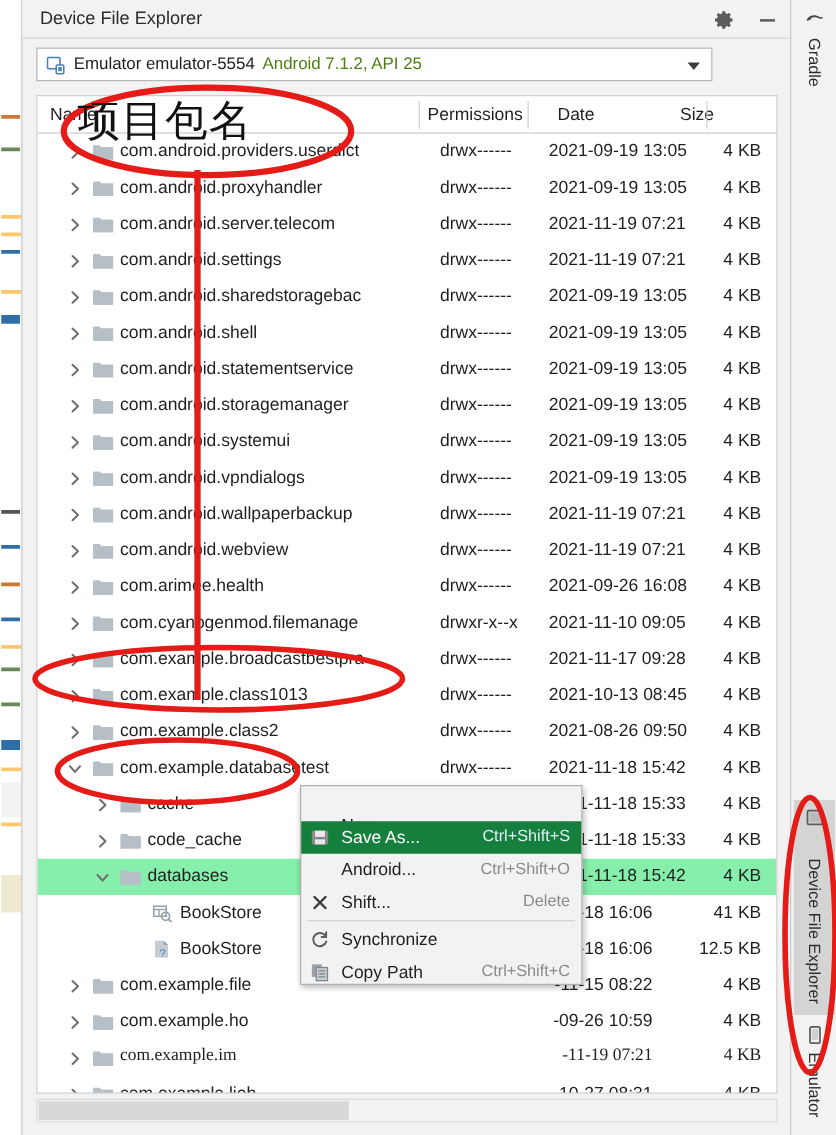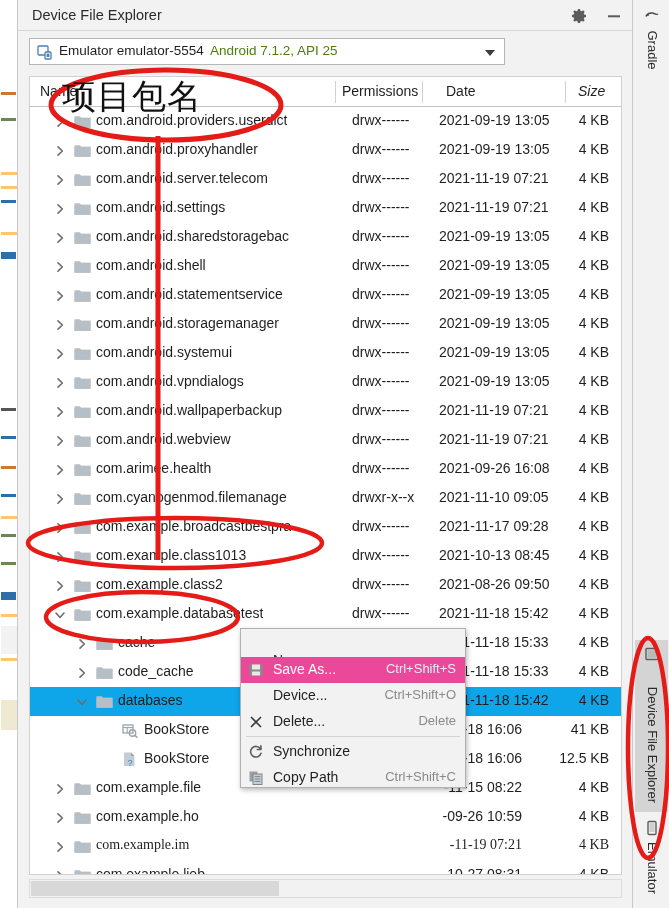--- a/index.html
+++ b/index.html
@@ -53,21 +53,21 @@
     position: absolute; top: 6px; width: 20px; height: 20px;
     cursor: pointer;
   }
   .hdr-btn svg { display: block; }
   .gear-pos { left: 551px; }
   .min-pos  { left: 586px; }
 
   
   .device-combo {
     position: absolute; left: 11px; top: 38px;
-    width: 476px; height: 27px;
+    width: 541px; height: 27px;
     background: #ffffff;
     border: 1px solid #b6b6b6;
     cursor: pointer;
   }
   .device-icon {
     position: absolute; left: 7px; top: 5px; width: 16px; height: 16px;
   }
   .device-label {
     position: absolute; left: 29px; top: 4px;
     font-size: 13.5px; color: #1f1f1f; white-space: nowrap;
@@ -105,21 +105,21 @@
   .tbl-body {
     position: absolute; left: 11px; top: 107px;
     width: 593px; height: 768px;
     background: #ffffff;
     border: 1px solid #d0d0d0; border-top: none;
     overflow: hidden;
   }
   .row {
     position: absolute; left: 0; width: 591px; height: 29px;
   }
-  .row.sel { background: #0ea5e9; }
+  .row.sel { background: #86efac; }
   .twisty {
     position: absolute; width: 14px; height: 29px;
     cursor: pointer;
   }
   .twisty svg { position: absolute; left: 2px; top: 9px; }
   .ficon { position: absolute; top: 7px; width: 16px; height: 15px; }
   .fname {
     position: absolute; top: 5px;
     font-size: 14px; color: #1f1f1f; white-space: nowrap;
     overflow: hidden;
@@ -175,21 +175,21 @@
     position: absolute; left: 222px; top: 628px;
     width: 226px; height: 160px;
     background: #f2f2f2;
     border: 1px solid #b0b0b0;
     box-shadow: 1px 2px 5px rgba(0,0,0,0.28);
   }
   .mi {
     position: absolute; left: 0; width: 224px; height: 26px;
     cursor: pointer;
   }
-  .mi.hl { background: #ec4899; }
+  .mi.hl { background: #15803d; }
   .mi-icon { position: absolute; left: 7px; top: 5px; width: 16px; height: 16px; }
   .mi-label {
     position: absolute; left: 32px; top: 4px;
     font-size: 14px; color: #1f1f1f; white-space: nowrap;
   }
   .mi.hl .mi-label { color: #ffffff; }
   .mi-accel {
     position: absolute; right: 9px; top: 4px;
     font-size: 13px; color: #8a8a8a; white-space: nowrap;
   }
@@ -271,21 +271,21 @@
       </div>
       <span class="device-label">Emulator emulator-5554</span>
       <span class="device-sub" id="devsub" style="left: 180px;">Android 7.1.2, API 25</span>
       <div class="combo-arrow"></div>
     </div>
 
     <div class="tbl-head">
       <div class="th" style="left:10px;">Name</div>
       <div class="th" style="left:312px;">Permissions</div>
       <div class="th" style="left:399px;margin-left:17px;">Date</div>
-      <div class="th" style="left:548px;font-style:italic;">Size</div>
+      <div class="th" style="left:514px;">Size</div>
       <div class="th-div" style="left:305px;"></div>
       <div class="th-div" style="left:392px;"></div>
       <div class="th-div" style="left:535px;"></div>
     </div>
 
     <div class="tbl-body">
       <div id="rows">
           <div class="row" style="top: 0px;">
             <div class="twisty" style="left: 22px;">
               <svg width="12" height="12" viewBox="0 0 12 12">
@@ -696,28 +696,28 @@
           <div class="mi hl" style="top: 28px;">
             <span class="mi-icon"><svg width="16" height="16" viewBox="0 0 16 16">
                 <rect x="1.5" y="2.5" width="13" height="11" rx="1" fill="#8a8a8a"></rect>
                 <rect x="4" y="2.5" width="8" height="5" fill="#e8e8e8"></rect>
                 <rect x="4" y="9.5" width="8" height="4" fill="#e8e8e8"></rect>
               </svg></span>
             <span class="mi-label">Save As...</span>
             <span class="mi-accel">Ctrl+Shift+S</span>
           </div>
           <div class="mi" style="top: 54px;">
-            <span class="mi-label">Device...</span>
+            <span class="mi-label">Android...</span>
             <span class="mi-accel">Ctrl+Shift+O</span>
           </div>
           <div class="mi" style="top: 80px;">
             <span class="mi-icon"><svg width="16" height="16" viewBox="0 0 16 16">
                 <path d="M3.5 3.5 L12.5 12.5 M12.5 3.5 L3.5 12.5" stroke="#3d3d3d" stroke-width="1.7" stroke-linecap="round"></path>
               </svg></span>
-            <span class="mi-label">Delete...</span>
+            <span class="mi-label">Shift...</span>
             <span class="mi-accel">Delete</span>
           </div>
           <div class="mi" style="top: 110px;">
             <span class="mi-icon"><svg width="16" height="16" viewBox="0 0 16 16">
                 <path d="M12.6 5.2A5.3 5.3 0 1 0 13 9.2" fill="none" stroke="#5c5c5c" stroke-width="1.6" stroke-linecap="round"></path>
                 <path d="M12.9 1.8 L12.9 5.5 L9.3 5.5" fill="none" stroke="#5c5c5c" stroke-width="1.6" stroke-linecap="round" stroke-linejoin="round"></path>
               </svg></span>
             <span class="mi-label">Synchronize</span>
           </div>
           <div class="mi" style="top: 136px;">

